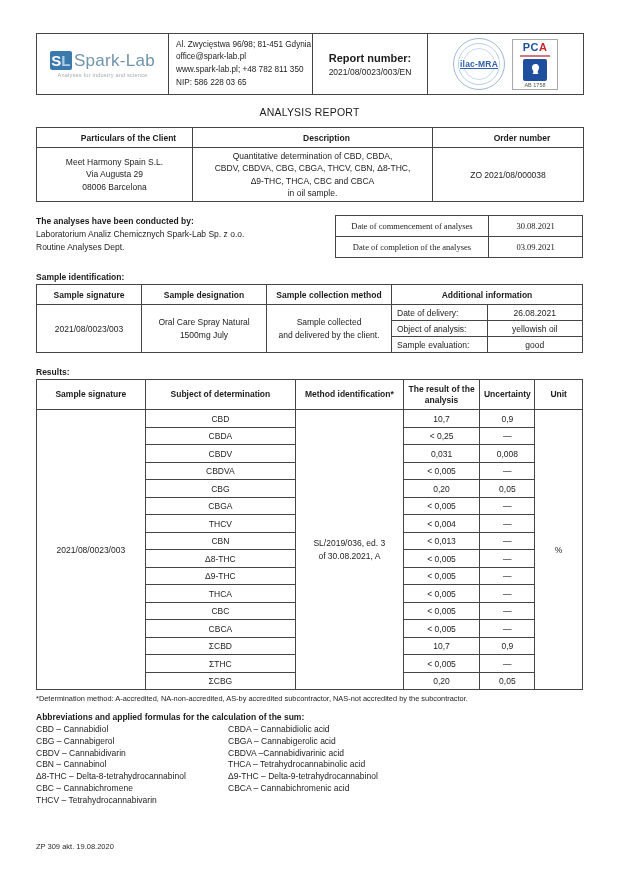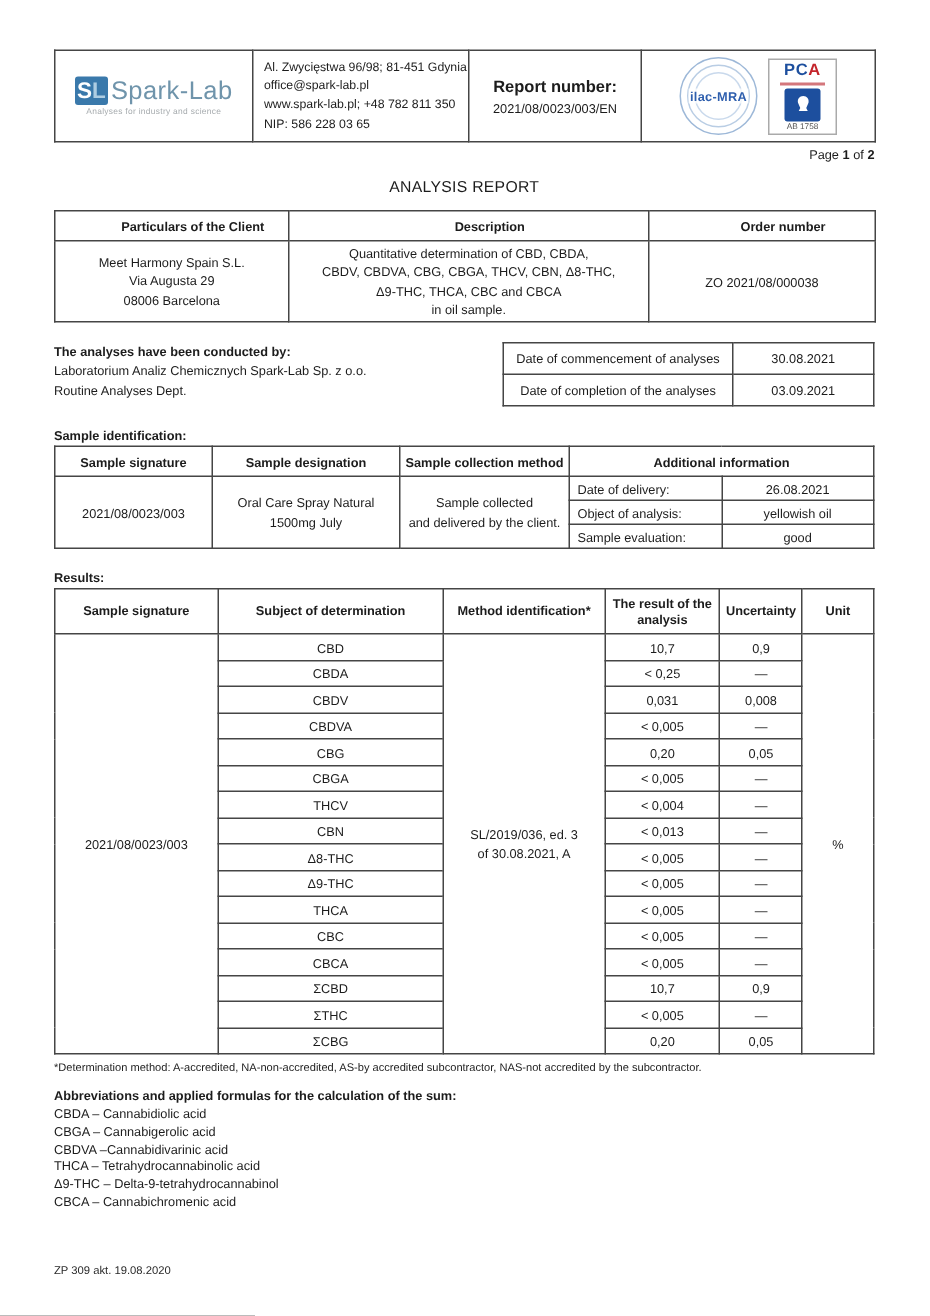--- a/index.html
+++ b/index.html
@@ -30,21 +30,21 @@
   .addr-line { font-size:8.2px; line-height:1.55; white-space:nowrap; }
   .addr-link { }
 
   .report-label { font-weight:bold; font-size:11px; }
   .report-value { font-size:8.5px; margin-top:3px; }
 
   .badges { display:flex; align-items:center; justify-content:center; gap:7px; }
   .ilac { position:relative; width:52px; height:52px; border:1px solid #9db8d8; border-radius:50%; display:flex; align-items:center; justify-content:center; }
   .ilac::before { content:""; position:absolute; inset:4px; border:1px solid #b9cde4; border-radius:50%; }
   .ilac::after { content:""; position:absolute; inset:9px; border:1px solid #c9d9ec; border-radius:50%; }
-  .ilac-text { position:relative; z-index:2; font-size:8.5px; font-weight:bold; color:#2f5fae; background:rgba(255,255,255,0.75); padding:0 1px; letter-spacing:0.2px; }
+  .ilac-text { position:relative; z-index:2; font-size:8.5px; font-weight:bold; color:#2f5fae; background:rgba(255,255,255,0.75); padding:0 1px; letter-spacing:0.2px;text-decoration:underline; }
   .pca { width:46px; border:1px solid #aaaaaa; padding:2px 2px 1px 2px; display:flex; flex-direction:column; align-items:center; background:#fff; }
   .pca-word { font-size:11px; font-weight:bold; line-height:1; letter-spacing:0.5px; }
   .pca-pc { color:#1d4f9e; } .pca-a { color:#c4242b; }
   .pca-redbar { width:30px; height:2px; background:#d4777c; margin:2px 0; }
   .pca-block { width:24px; height:22px; background:#1d4f9e; border-radius:2px; display:flex; align-items:center; justify-content:center; }
   .pca-ab { font-size:5.5px; color:#555; margin-top:1px; }
 
   .page-label { text-align:right; font-size:8.5px; margin-top:3px; }
   .page-label b { font-weight:bold; }
 
@@ -55,29 +55,29 @@
   .client-table { margin-top:9px; }
   .client-table th { height:20px;padding-left:31px; }
   .client-table td { height:54px; }
   .ct-col1 { width:156px; } .ct-col2 { width:240px; } .ct-col3 { width:151px; }
   .mline { line-height:1.45; }
 
   
   .conducted-row { display:flex; margin-top:13px; align-items:flex-start; }
   .conducted { flex:1; font-size:8.5px; line-height:1.5; }
   .conducted .b { font-weight:bold; }
-  .dates-table { width:247px; }
+  .dates-table { width:247px;font-family:Liberation Serif, serif; }
   .dates-table td { height:21px; }
   .dt-label { width:153px; } .dt-value { width:94px; }
 
   
   .section-label { font-weight:bold; font-size:8.5px; margin-top:14px; margin-bottom:2px; }
   .sample-table th { height:20px; }
   .sample-table td { height:16px; }
-  .st-col1 { width:105px; } .st-col2 { width:125px; } .st-col3 { width:113px;margin-top:29px; }
+  .st-col1 { width:105px; } .st-col2 { width:125px; } .st-col3 { width:125px;margin-top:29px; }
   .st-col4 { width:95px; } .st-col5 { width:97px; }
   .ai-label { text-align:left; padding-left:5px; }
 
   
   .results-table { margin-top:1px; }
   .results-table th { height:30px; line-height:1.25; }
   .results-table td { height:17.5px; }
   .rt-col1 { width:105px; } .rt-col2 { width:145px; } .rt-col3 { width:104px; }
   .rt-col4 { width:74px; } .rt-col5 { width:53px; } .rt-col6 { width:46px; }
 
@@ -133,21 +133,20 @@
                       <path d="M6.5 1 C9 1 10.5 3 10 5.5 L8.5 9 L9.5 11 L3.5 11 L4.5 9 L3 5.5 C2.5 3 4 1 6.5 1 Z" fill="#ffffff"></path>
                     </svg>
               </div>
               <div class="pca-ab">AB 1758</div>
             </div>
           </div>
         </td>
       </tr>
     </tbody>
       </table>
-    <div class="page-label"><span>Page</span> <b>1</b> <span>of</span> <b>2</b></div>
 
     <div class="title">ANALYSIS REPORT</div>
 
     <table class="client-table">
       <tbody>
           <tr>
         <th class="ct-col1">Particulars of the Client</th>
         <th class="ct-col2">Description</th>
         <th class="ct-col3">Order number</th>
       </tr>
@@ -317,20 +316,29 @@
             <td>ΣCBG</td>
             <td>0,20</td>
             <td>0,05</td>
           </tr>
     </tbody>
       </table>
     <div class="footnote">*Determination method: A-accredited, NA-non-accredited, AS-by accredited subcontractor, NAS-not accredited by the subcontractor.</div>
 
     <div class="abbrev-heading">Abbreviations and applied formulas for the calculation of the sum:</div>
     <div class="abbrev-cols">
+      <div class="abbrev-col-left">
+        <div class="abbrev-item">CBD – Cannabidiol</div>
+        <div class="abbrev-item">CBG – Cannabigerol</div>
+        <div class="abbrev-item">CBDV – Cannabidivarin</div>
+        <div class="abbrev-item">CBN – Cannabinol</div>
+        <div class="abbrev-item">Δ8-THC – Delta-8-tetrahydrocannabinol</div>
+        <div class="abbrev-item">CBC – Cannabichromene</div>
+        <div class="abbrev-item">THCV – Tetrahydrocannabivarin</div>
+      </div>
       <div class="abbrev-col-right">
         <div class="abbrev-item">CBDA – Cannabidiolic acid</div>
         <div class="abbrev-item">CBGA – Cannabigerolic acid</div>
         <div class="abbrev-item">CBDVA –Cannabidivarinic acid</div>
         <div class="abbrev-item">THCA – Tetrahydrocannabinolic acid</div>
         <div class="abbrev-item">Δ9-THC – Delta-9-tetrahydrocannabinol</div>
         <div class="abbrev-item">CBCA – Cannabichromenic acid</div>
       </div>
     </div>
 

